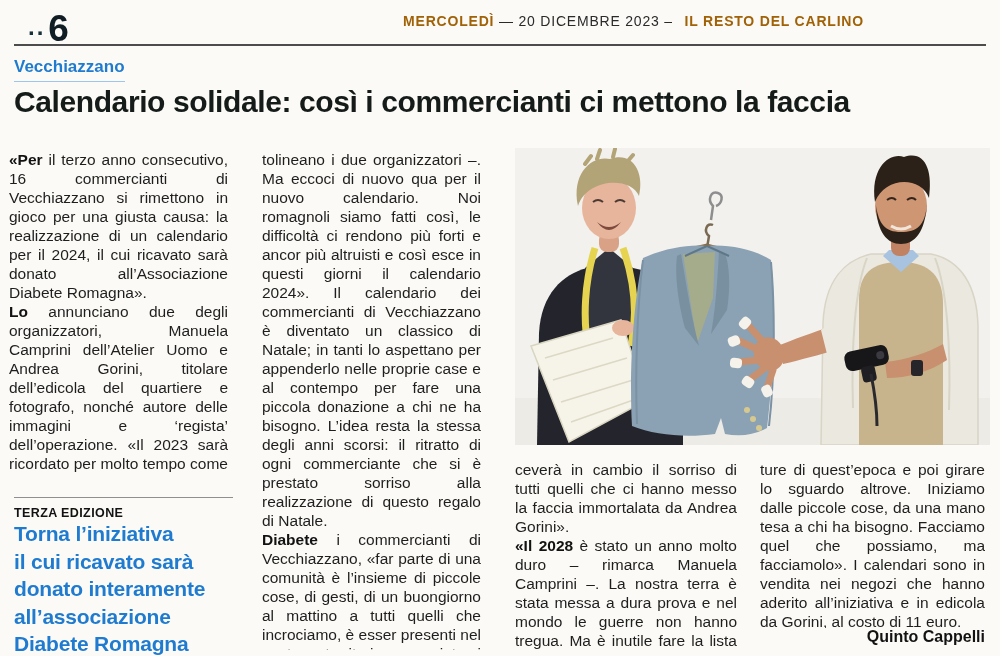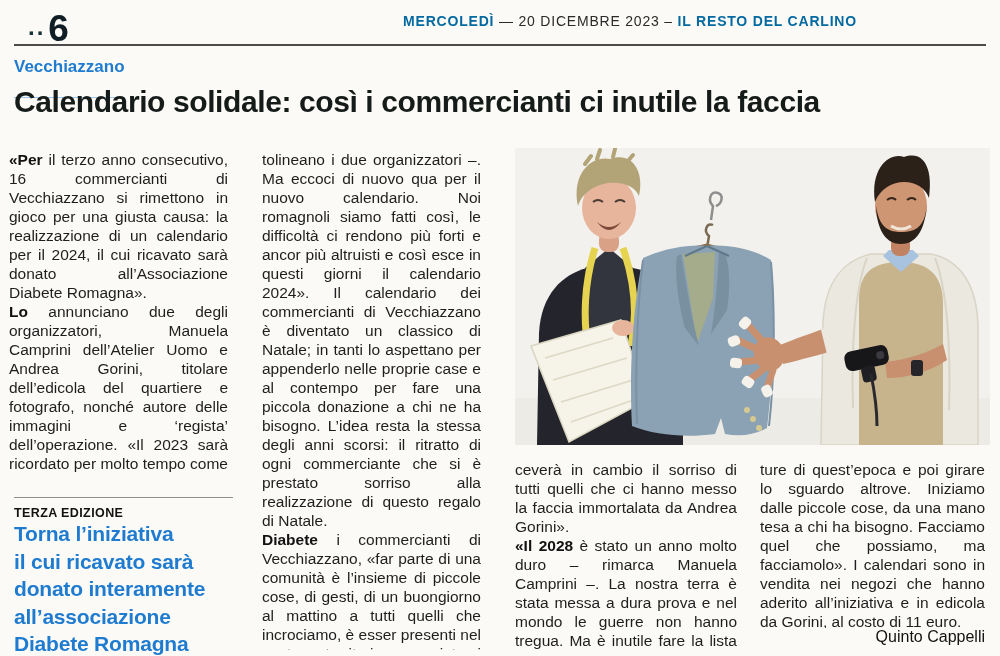--- a/index.html
+++ b/index.html
@@ -10,46 +10,46 @@
   }
   
   .pagenum{position:absolute;left:28px;top:8px;white-space:nowrap;}
   .pagenum .dots{font-weight:700;font-size:24px;color:#17313b;letter-spacing:2px;vertical-align:6px;}
   .pagenum .num{font-weight:700;font-size:37px;color:#101d24;margin-left:3px;}
   .dateline{
     position:absolute;left:0;right:0;top:13px;text-align:center;
     font-size:14px;letter-spacing:.8px;color:#2a2a2a;white-space:nowrap;
     transform:translateX(130px);
   }
-  .dateline .b{font-weight:700;color:#0369a1;}
+  .dateline .b{font-weight:700;color:#a16207;margin-left:7px;}
   .header-rule{position:absolute;left:14px;right:14px;top:44px;height:2px;background:#4c4c4c;}
   
   .kicker{
     position:absolute;left:14px;top:57px;font-size:17px;font-weight:600;
-    color:#1f7bd0;padding-bottom:20px;border-bottom:1.5px solid #9cc6ec;
+    color:#1f7bd0;padding-bottom:4px;border-bottom:1.5px solid #9cc6ec;
   }
   .headline{
     position:absolute;left:14px;top:84px;width:975px;margin:0;
     font-size:30px;line-height:36px;font-weight:700;letter-spacing:-.4px;
     color:#141b18;
   }
   
   .col{
     position:absolute;font-size:15.5px;line-height:19px;text-align:justify;
     color:#1e1e1e;overflow:hidden;hyphens:auto;-webkit-hyphens:auto;
   }
   .col p{margin:0;}
   .col b{color:#121212;}
   .col-1{left:9px;top:150px;width:219px;height:324px;}
   .col-2{left:262px;top:150px;width:219px;height:500px;}
   .col-3{left:515px;top:460px;width:222px;height:192px;}
   .col-4{left:760px;top:460px;width:225px;height:168px;}
   .byline{
     position:absolute;left:760px;top:628px;width:225px;text-align:right;
-    font-weight:400;font-size:16px;color:#121212;
+    font-weight:700;font-size:16px;color:#121212;
   }
   
   .callout{position:absolute;left:14px;top:497px;width:219px;}
   .callout-rule{height:1px;background:#8f8f8f;margin-bottom:8px;}
   .callout-label{font-size:12.5px;font-weight:700;letter-spacing:.4px;color:#121212;}
   .callout-text{
     font-size:21px;line-height:27.5px;font-weight:700;color:#1f7bd0;
     white-space:pre-line;letter-spacing:-.2px;
   }
   
@@ -65,21 +65,21 @@
     <span class="dots">..</span><span class="num">6</span>
   </div>
   <div class="dateline">
     <span class="b">MERCOLEDÌ</span>
     <span>— 20 DICEMBRE 2023 –</span>
     <span class="b">IL RESTO DEL CARLINO</span>
   </div>
   <div class="header-rule"></div>
 
   <div class="kicker">Vecchiazzano</div>
-  <h1 class="headline">Calendario solidale: così i commercianti ci inutile la faccia</h1>
+  <h1 class="headline">Calendario solidale: così i commercianti ci mettono la faccia</h1>
 
   <div class="col col-1">
       <p><b>«Per</b> il terzo anno consecutivo, 16 commercianti di Vecchiazzano si rimettono in gioco per una giusta causa: la realizzazione di un calendario per il 2024, il cui ricavato sarà donato all’Associazione Diabete Romagna».</p>
       <p><b>Lo</b> annunciano due degli organizzatori, Manuela Camprini dell’Atelier Uomo e Andrea Gorini, titolare dell’edicola del quartiere e fotografo, nonché autore delle immagini e ‘regista’ dell’operazione. «Il 2023 sarà ricordato per molto tempo come l’anno dell’alluvione che ha messo in ginocchio molti di noi – sot-</p>
     </div>
   <div class="col col-2">
       <p>tolineano i due organizzatori –. Ma eccoci di nuovo qua per il nuovo calendario. Noi romagnoli siamo fatti così, le difficoltà ci rendono più forti e ancor più altruisti e così esce in questi giorni il calendario 2024». Il calendario dei commercianti di Vecchiazzano è diventato un classico di Natale; in tanti lo aspettano per appenderlo nelle proprie case e al contempo per fare una piccola donazione a chi ne ha bisogno. L’idea resta la stessa degli anni scorsi: il ritratto di ogni commerciante che si è prestato sorriso alla realizzazione di questo regalo di Natale.</p>
       <p><b>Diabete</b> i commercianti di Vecchiazzano, «far parte di una comunità è l’insieme di piccole cose, di gesti, di un buongiorno al mattino a tutti quelli che incrociamo, è esser presenti nel nostro territorio e aiutarsi vicendevolmente, così chi comprerà il calendario aiuterà qualcuno e ri-</p>
     </div>
   <div class="col col-3">

